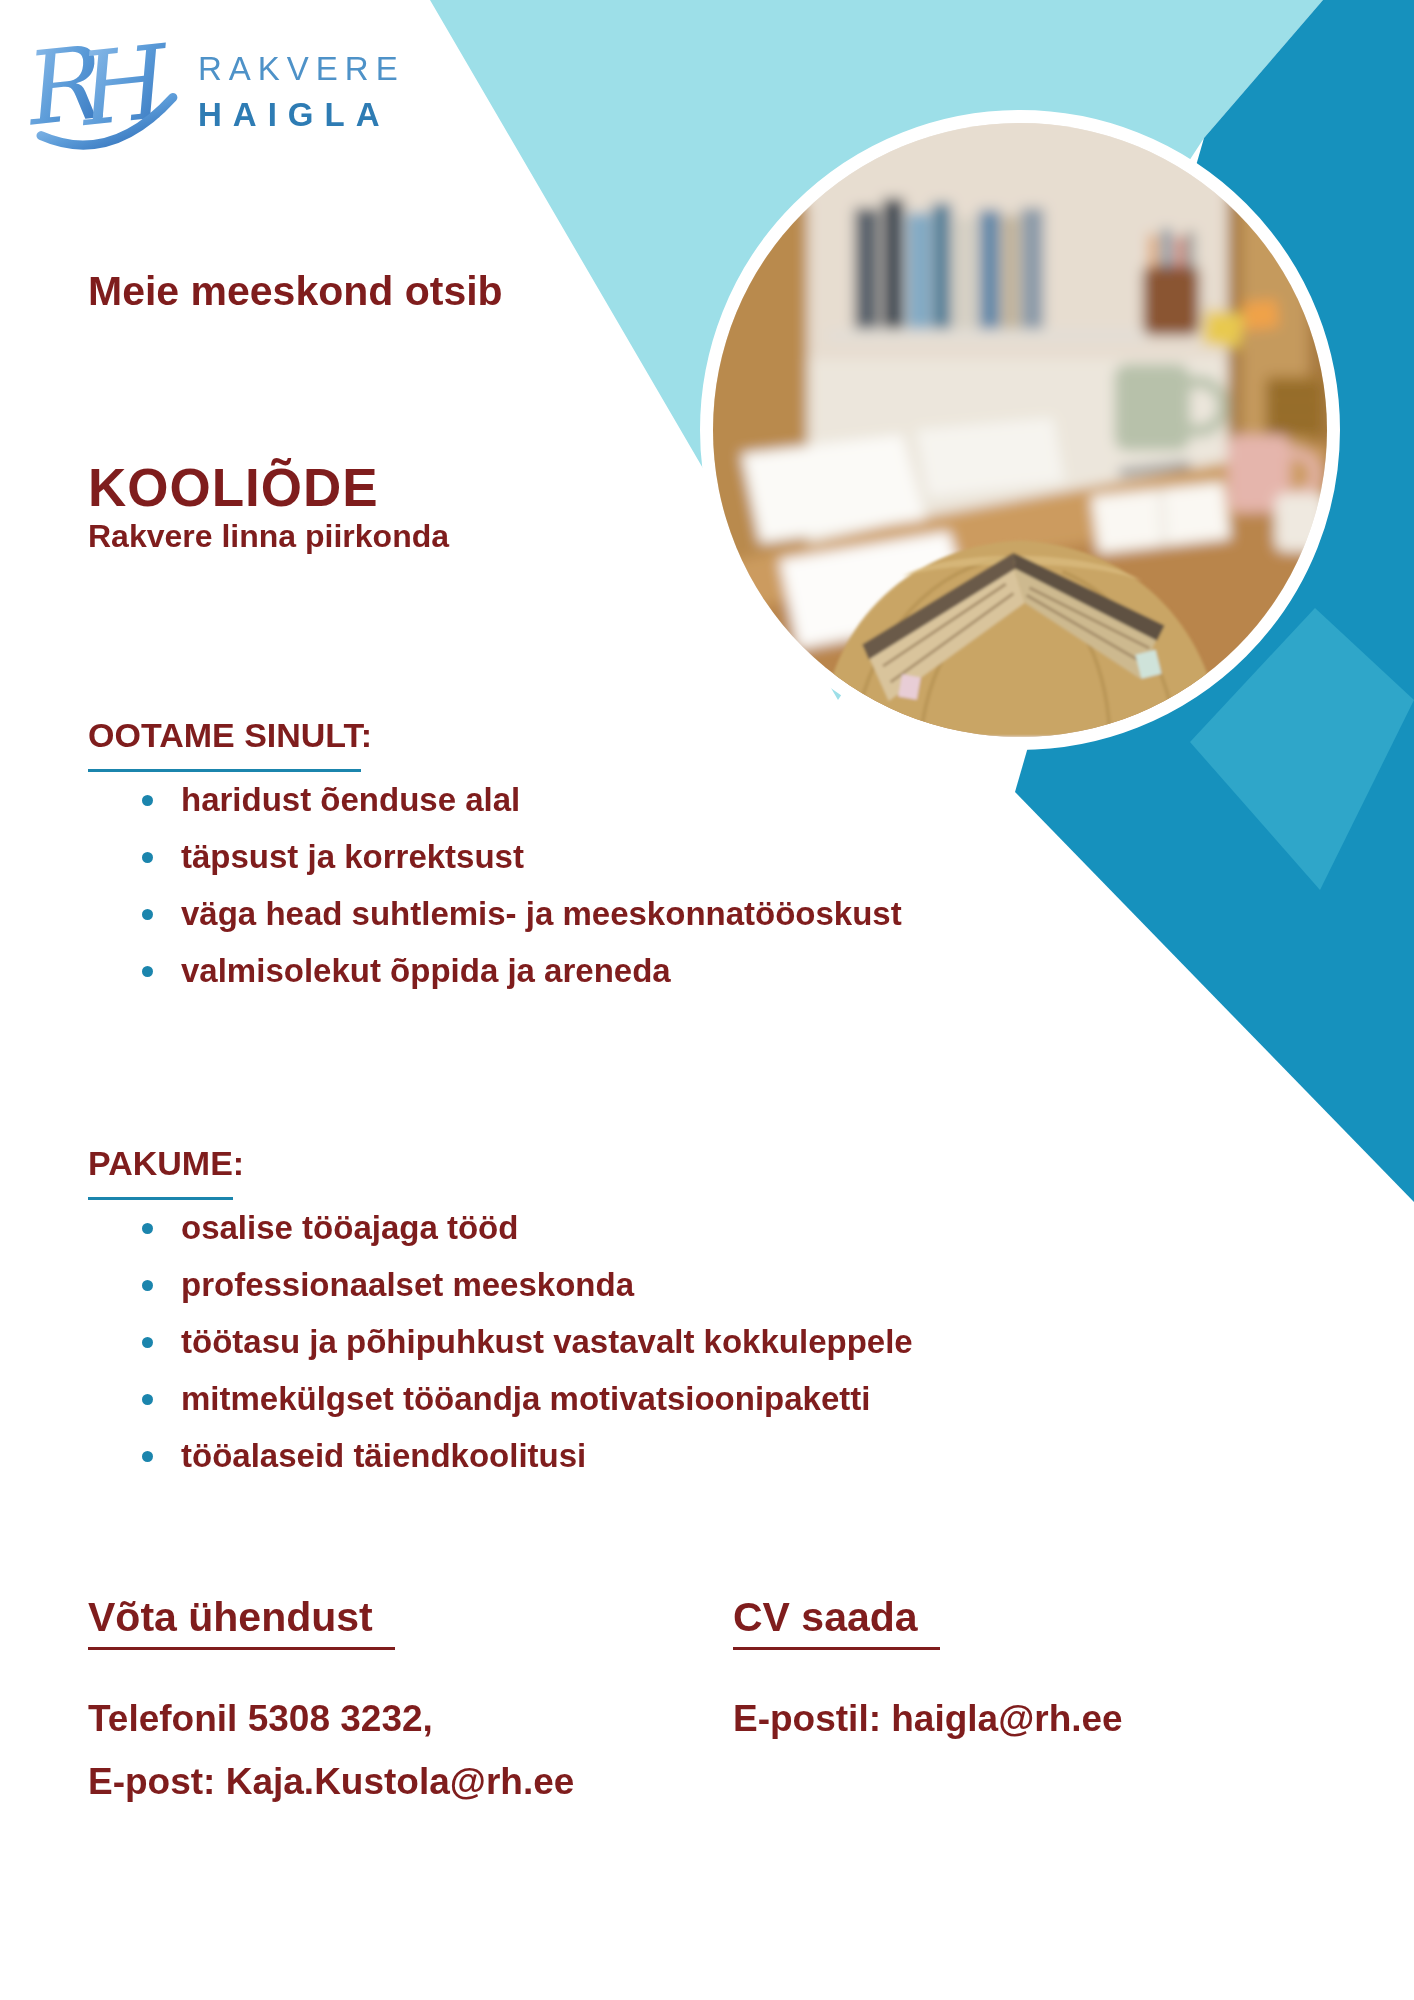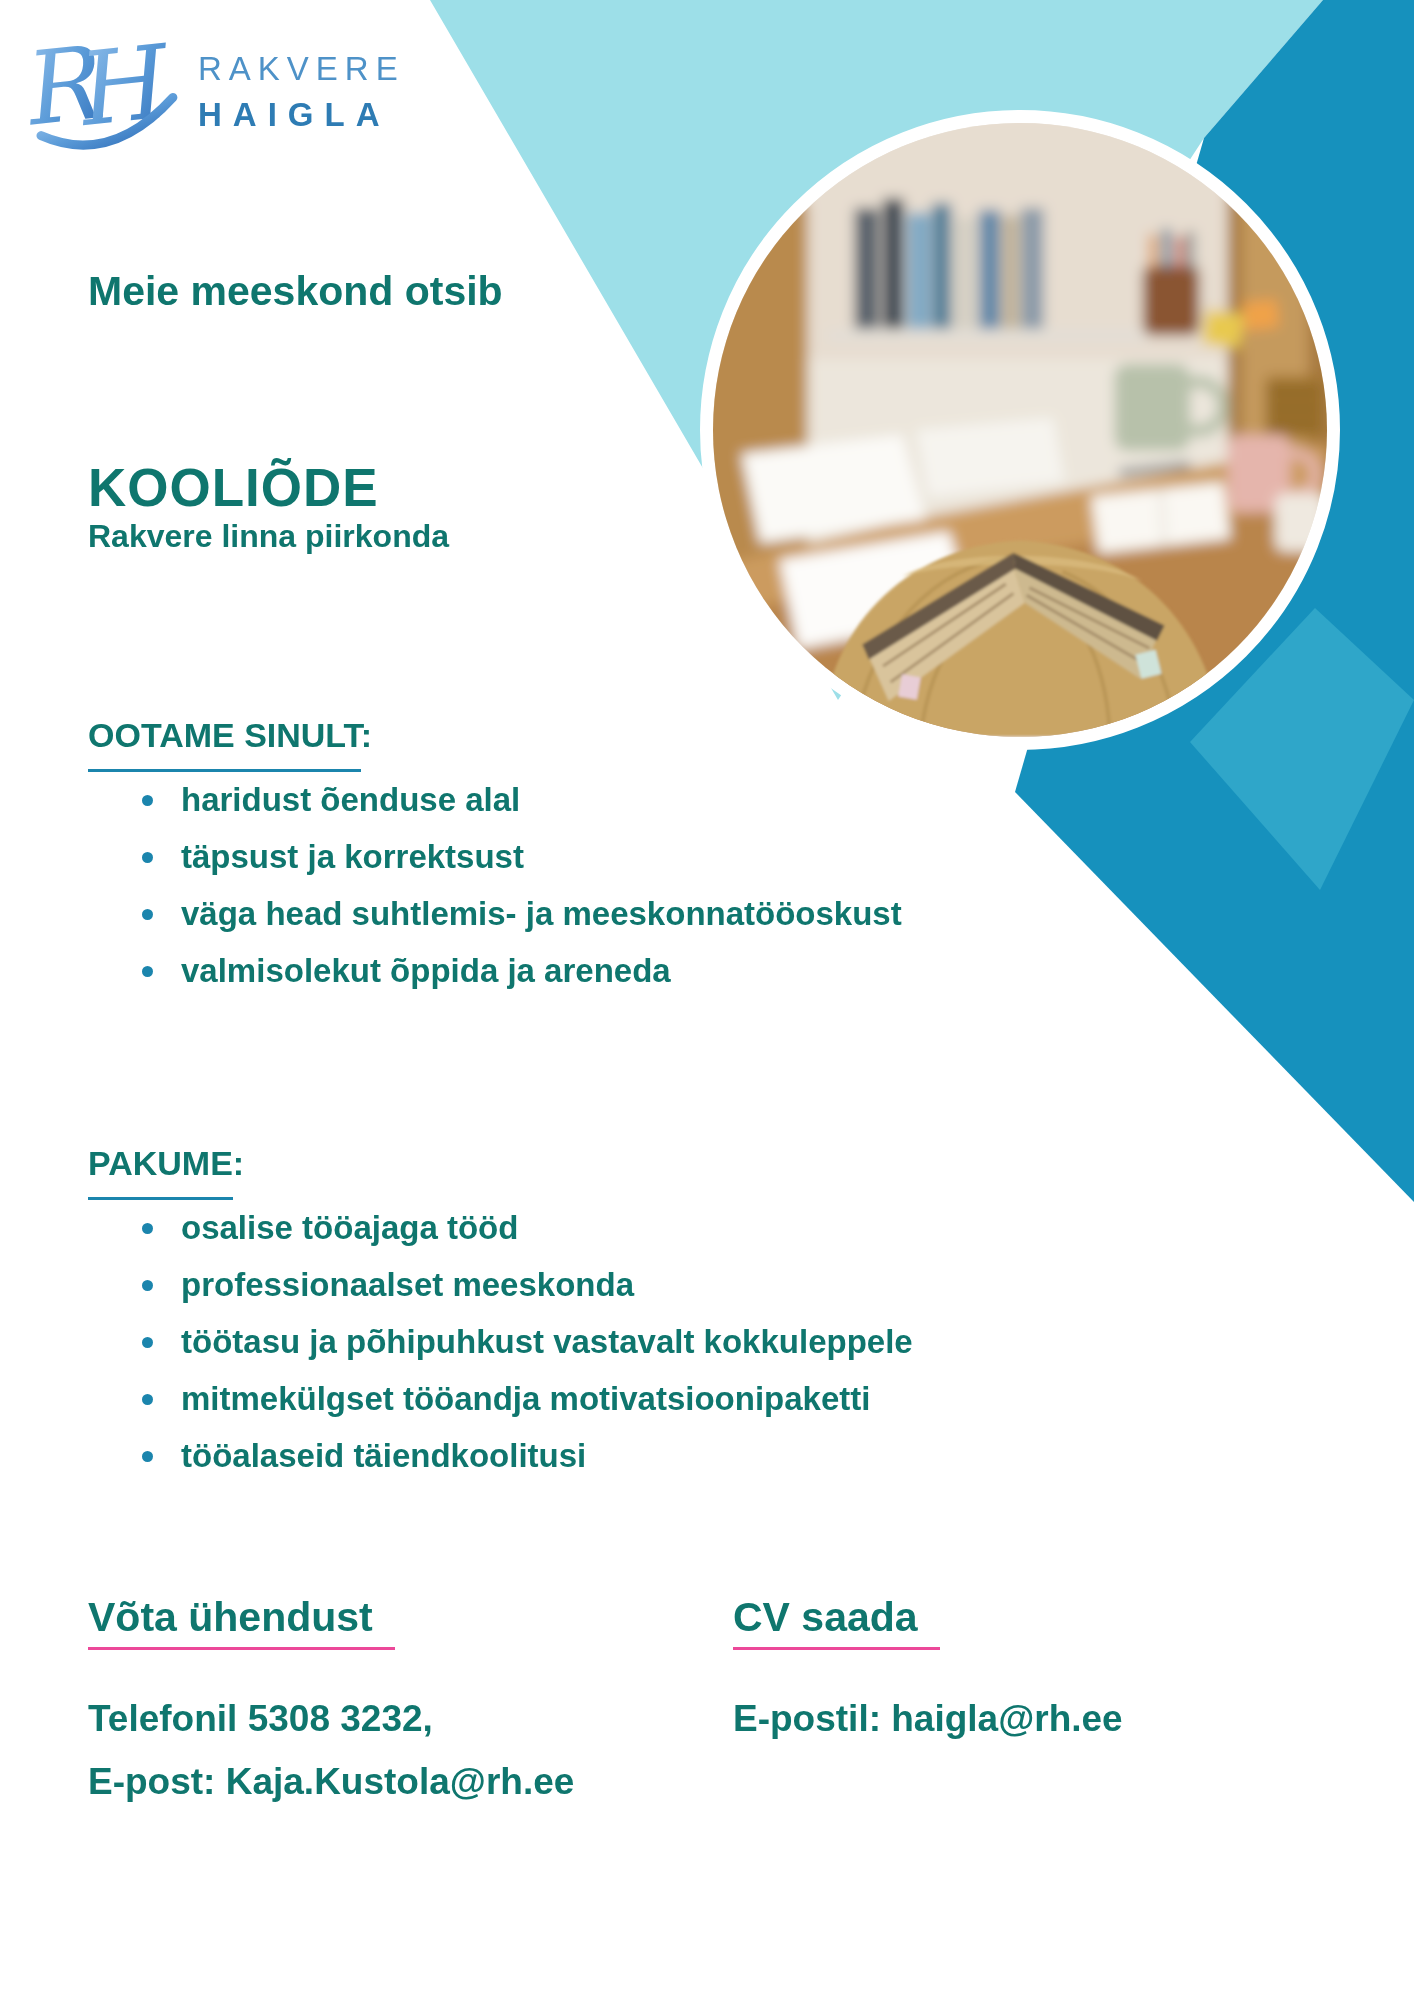--- a/index.html
+++ b/index.html
@@ -21,39 +21,39 @@
     background:#ece6dd;
   }
   .photo-circle svg{display:block;width:100%;height:100%;}
   
   .logo{position:absolute;left:28px;top:26px;display:flex;align-items:center;}
   .logo-mark{width:152px;height:126px;}
   .logo-text{margin-left:18px;padding-top:6px;}
   .logo-line1{font-size:33px;letter-spacing:7px;color:#4e92c8;font-weight:400;}
   .logo-line2{font-size:33px;letter-spacing:11px;color:#2e7cb4;font-weight:700;margin-top:8px;}
   
-  .teal{color:#0f766e;}
+  .teal{color:#7f1d1d;}
   .intro{position:absolute;left:88px;top:268px;font-size:41px;font-weight:700;}
   .title-block{position:absolute;left:88px;top:448px;margin-top:12px;}
   .job-title{font-size:53px;font-weight:700;letter-spacing:1px;line-height:1.05;margin:0;}
   .job-subtitle{font-size:32px;font-weight:700;margin:2px 0 0 0;}
   .section{position:absolute;left:88px;width:980px;}
   .sec-1{top:716px;}
   .sec-2{top:1144px;}
   .section h2{font-size:34px;font-weight:700;margin:0 0 16px 0;}
   .u{border-bottom:3px solid #1b85ad;padding-bottom:15px;}
   .bullets{list-style:none;margin:0;padding:0;}
   .bullets li{display:flex;align-items:flex-start;font-size:33px;font-weight:700;line-height:57px;}
   .dot{flex:none;width:11px;height:11px;border-radius:50%;background:#1b85ad;margin:24px 28px 0 54px;}
   
   .footer-col{position:absolute;top:1594px;}
   .col-contact{left:88px;width:600px;}
   .col-cv{left:733px;width:560px;}
   .footer-col h3{font-size:41px;font-weight:700;margin:0 0 46px 0;}
-  .fu{border-bottom:3px solid #ec4899;padding-bottom:7px;padding-right:22px;}
+  .fu{border-bottom:3px solid #7f1d1d;padding-bottom:7px;padding-right:22px;}
   .footer-line{font-size:37px;font-weight:700;line-height:63px;}
 </style>
 </head>
 <body>
 
 <div class="poster">
 
   <svg class="bg-shapes" viewBox="0 0 1414 2000" aria-hidden="true">
     <polygon points="430,0 1323,0 1204,138 838,700" fill="#9ddfe8"></polygon>
     <polygon points="1323,0 1414,0 1414,1202 1015,792 1204,138" fill="#1691bd"></polygon>

